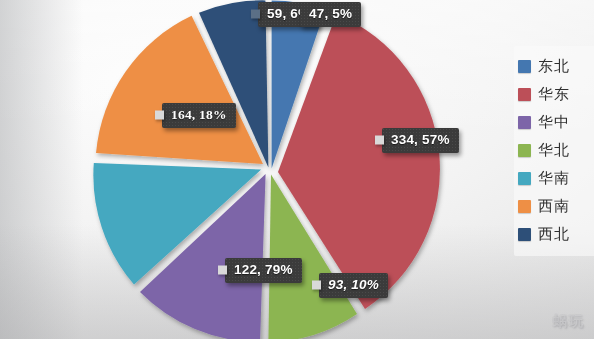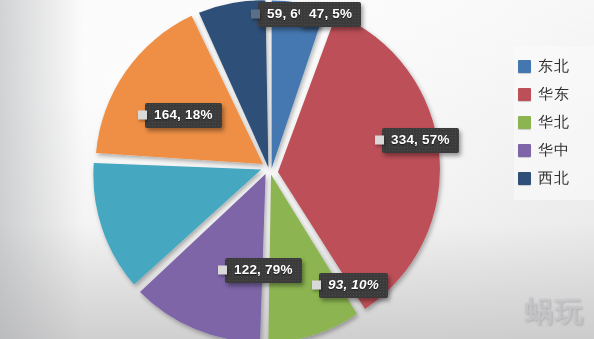--- a/index.html
+++ b/index.html
@@ -88,21 +88,21 @@
     background: #d9d9d9;
     box-shadow: 1px 2px 3px rgba(0,0,0,0.30);
   }
   .data-label.notch.dark::before { background: #5b6f86; }
 
   #label-dongbei  { left: 248px; top: 10px;  }
   #label-huadong  { left: 330px; top: 136px; }
   #label-huabei   { left: 267px; top: 281px; font-style: italic; }
   #label-huazhong { left: 173px; top: 266px; }
   #label-huanan   { left: 113px; top: 191px; }
-  #label-xinan    { left: 93px; top: 111px; }
+  #label-xinan    { left: 110px; top: 111px; font-family: Liberation Serif, serif; }
   #label-xibei    { left: 206px; top: 10px;  }
 
   
   #legend {
     position: absolute;
     left: 514px;
     top: 46px;
     width: 74px;
     padding: 6px 4px 8px 4px;
     background: rgba(250,250,250,0.62);
@@ -128,21 +128,21 @@
     line-height: 1;
     letter-spacing: 1px;
     white-space: nowrap;
   }
 
   
   #watermark {
     position: absolute;
     right: 9px;
     bottom: 8px;
-    font-size: 28px;
+    font-size: 14px;
     font-weight: bold;
     font-family: "DejaVu Sans", sans-serif;
     letter-spacing: 2px;
     color: rgba(255,255,255,0.42);
     text-shadow:
        0 0 1px rgba(120,120,125,0.55),
        1px 1px 2px rgba(140,140,145,0.40);
     pointer-events: none;
   }
 </style>
@@ -201,30 +201,38 @@
       <span class="legend-swatch" style="background: rgb(68, 119, 176);"></span>
       <span class="legend-text">东北</span>
     </div>
 
     <div class="legend-item">
       <span class="legend-swatch" style="background: rgb(188, 79, 88);"></span>
       <span class="legend-text">华东</span>
     </div>
 
     <div class="legend-item">
+      <span class="legend-swatch" style="background: rgb(125, 101, 168);"></span>
+      <span class="legend-text">华中</span>
+    </div>
+
+    <div class="legend-item">
       <span class="legend-swatch" style="background: rgb(140, 181, 81);"></span>
       <span class="legend-text">华北</span>
     </div>
 
     <div class="legend-item">
-      <span class="legend-swatch" style="background: rgb(125, 101, 168);"></span>
-      <span class="legend-text">华中</span>
-    </div>
-
-
+      <span class="legend-swatch" style="background: rgb(68, 168, 192);"></span>
+      <span class="legend-text">华南</span>
+    </div>
+
+    <div class="legend-item">
+      <span class="legend-swatch" style="background: rgb(238, 143, 69);"></span>
+      <span class="legend-text">西南</span>
+    </div>
 
     <div class="legend-item">
       <span class="legend-swatch" style="background: rgb(45, 79, 120);"></span>
       <span class="legend-text">西北</span>
     </div>
 
   </div>
 
   <div id="watermark">蜗玩</div>
 

